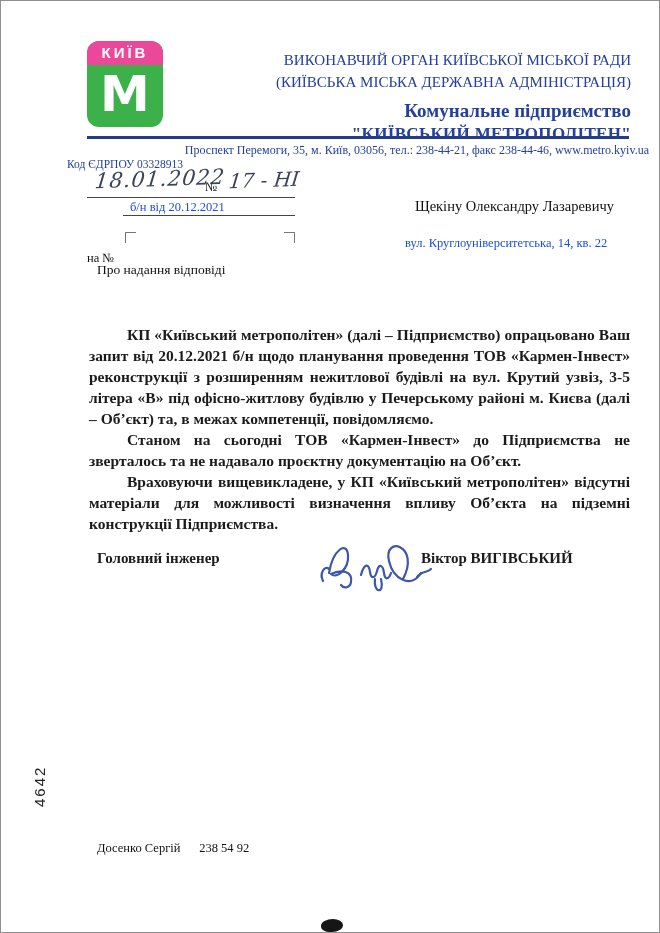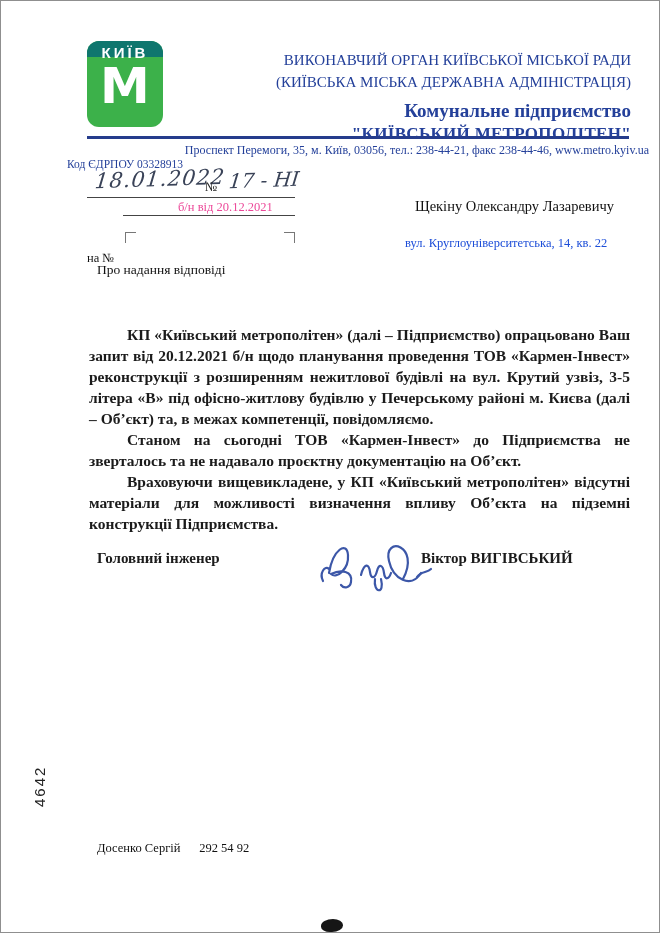--- a/index.html
+++ b/index.html
@@ -5,21 +5,21 @@
   * { box-sizing: border-box; }
   html, body { margin: 0; padding: 0; }
   body { background: #d9d9d9; font-family: "Liberation Serif", serif; }
 
   .page { position: relative; width: 660px; height: 933px; margin: 0 auto;
           background: #ffffff; border: 1px solid #8f8f8f; overflow: hidden; }
 
   
   .logo { position: absolute; left: 86px; top: 40px; width: 76px; height: 86px;
           background: #3cb14a; border-radius: 12px; overflow: hidden; }
-  .logo-band { height: 16px; background: #0f766e; color: #fff; text-align: center;
+  .logo-band { height: 24px; background: #ec4899; color: #fff; text-align: center;
                font: bold 15px/24px "Liberation Sans", sans-serif; letter-spacing: 3px; }
   .logo-m { color: #fff; text-align: center; font: bold 50px/58px "DejaVu Sans", sans-serif; }
 
   
   .head-lines { position: absolute; left: 168px; top: 48px; width: 462px;
                 text-align: right; color: #24409a; }
   .hl1 { font-size: 15px; line-height: 22px; }
   .hl2 { font-size: 19px; font-weight: bold; margin-top: 7px; }
   .hl3 { font-size: 17px; font-weight: bold; margin-top: 2px; letter-spacing: .3px; }
 
@@ -33,21 +33,21 @@
   .hw      { font-family: "DejaVu Serif", serif; font-style: italic; color: #3a4358; }
   .date    { position: absolute; left: 94px;  top: 166px; font-size: 21px;
              transform: rotate(-2deg) skewX(-8deg); letter-spacing: 1px; }
   .no-sign { position: absolute; left: 204px; top: 178px; font-size: 13px; color: #222; }
   .refno   { position: absolute; left: 228px; top: 167px; font-size: 20px;
              transform: rotate(-2deg) skewX(-8deg); }
   .uline   { position: absolute; height: 1px; background: #444; }
   .u1      { left: 86px;  top: 196px; width: 208px; }
   .u2      { left: 122px; top: 214px; width: 172px; }
   .na-no   { position: absolute; left: 86px;  top: 202px; font-size: 12.5px; color: #111; margin-top: 48px; }
-  .in-ref  { position: absolute; left: 129px; top: 199px; font-size: 12.5px; color: #ec4899; margin-left: 48px; }
+  .in-ref  { position: absolute; left: 129px; top: 199px; font-size: 12.5px; color: #1d4ed8; }
 
   .corner { position: absolute; width: 11px; height: 11px; border-top: 1px solid #777; }
   .cl { left: 124px; top: 231px; border-left: 1px solid #777; }
   .cr { left: 283px; top: 231px; border-right: 1px solid #777; }
 
   .recipient { position: absolute; left: 414px; top: 197px; font-size: 14.5px; color: #111; }
   .rec-addr  { position: absolute; left: 404px; top: 234px; font-size: 12.5px;
                line-height: 16px; color: #1d4ed8; }
   .subject   { position: absolute; left: 96px; top: 261px; font-size: 13.5px; color: #111; }
 
@@ -127,17 +127,17 @@
       <path d="M86 50 C104 16 66 6 72 32 C76 50 94 60 104 44"></path>
       <path d="M100 48 C104 42 110 44 114 40"></path>
       <path d="M58 50 C56 64 68 66 64 50"></path>
     </g>
   </svg>
 
   <div class="sig-name">Віктор ВИГІВСЬКИЙ</div>
 
   <div class="stamp-num">4642</div>
 
-  <div class="footer-contact">Досенко Сергій      292 54 92</div>
+  <div class="footer-contact">Досенко Сергій      238 54 92</div>
 
   <div class="artifact"></div>
 
 </div>
 
 </body></html>

